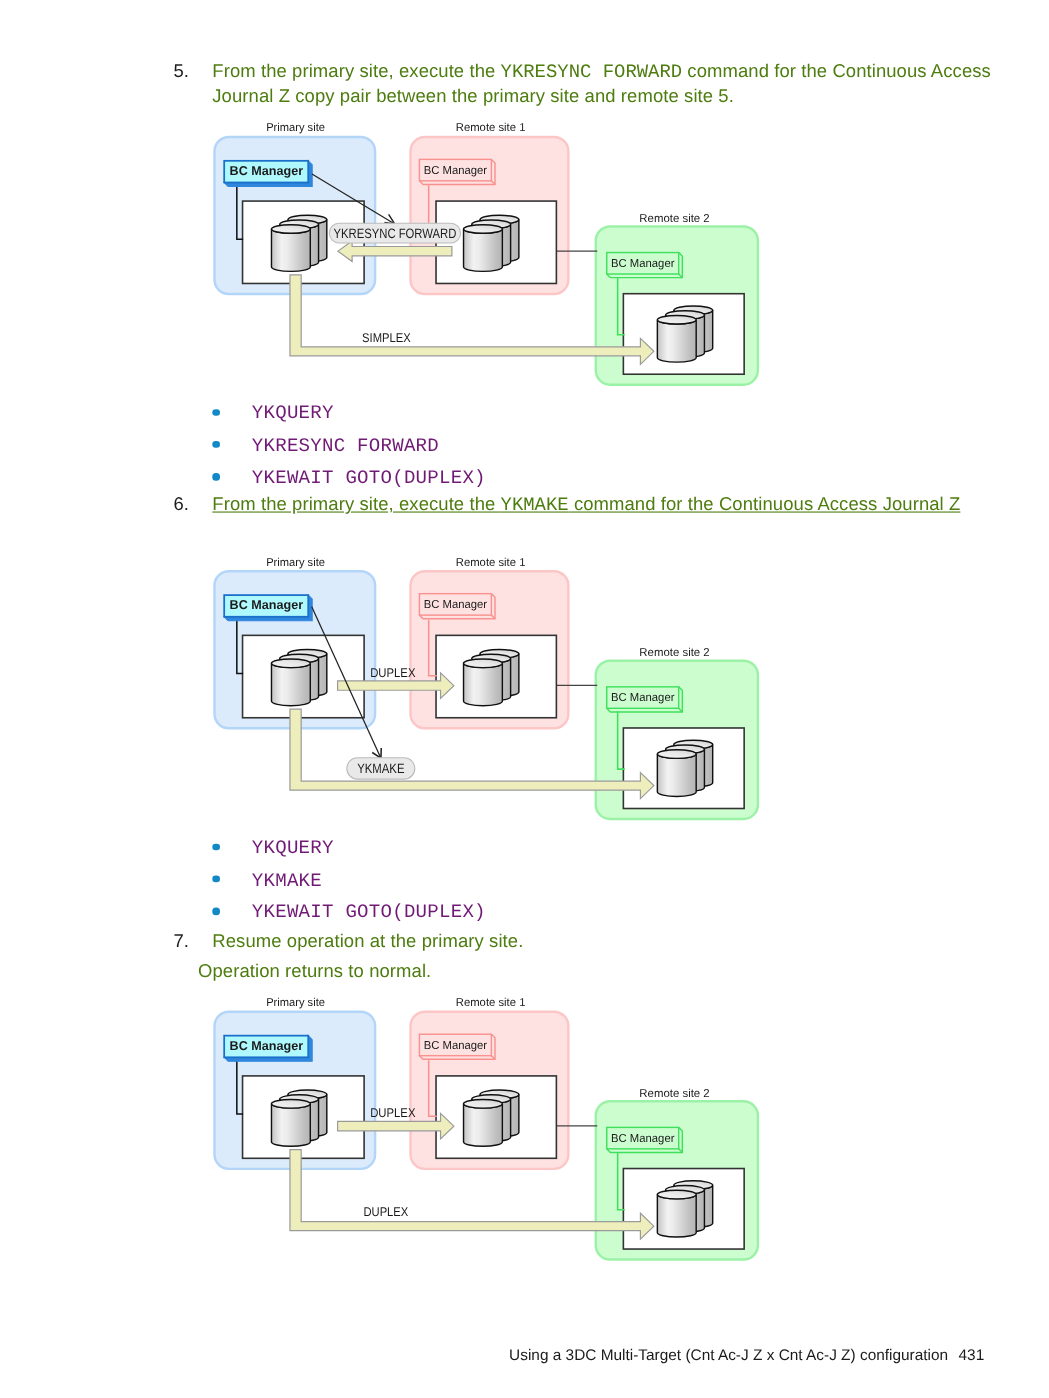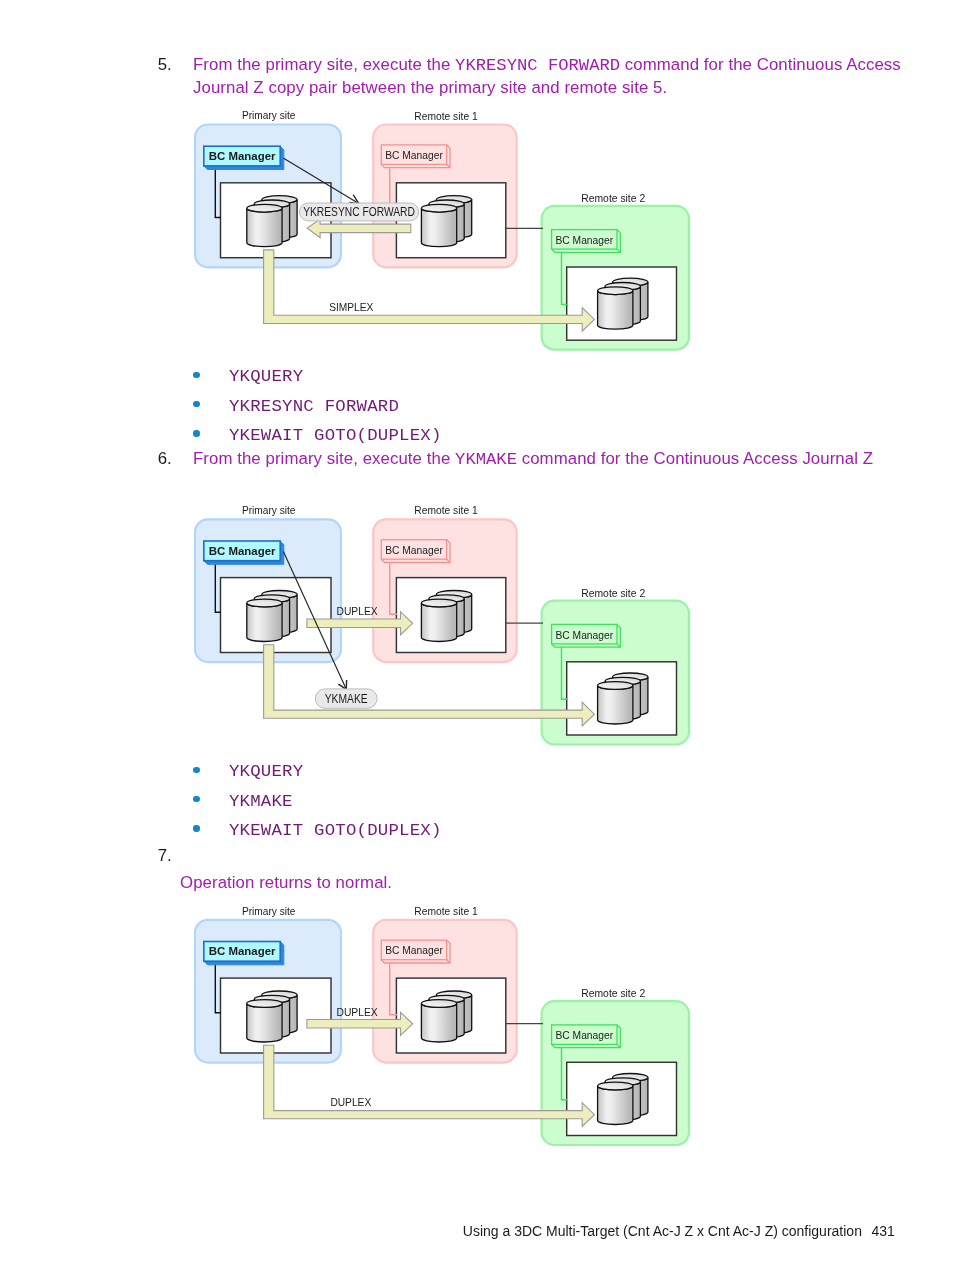--- a/index.html
+++ b/index.html
@@ -2,21 +2,21 @@
 <html><head>
 <meta charset="utf-8">
 <style>
 html,body{margin:0;padding:0;background:#fff;}
 *{-webkit-font-smoothing:antialiased;}
 svg text{paint-order:stroke;}
 body{width:954px;height:1271px;position:relative;overflow:hidden;
      font-family:"Liberation Sans",sans-serif;color:#1b1b1b;}
 .page{position:absolute;left:0;top:0;width:954px;height:1271px;}
 .stepnum{position:absolute;font-size:16.8px;line-height:22.2px;color:#1b1b1b;text-align:left;letter-spacing:0.08px;}
-.steptxt{position:absolute;font-size:16.8px;line-height:22.2px;color:#a21caf;white-space:nowrap;letter-spacing:0.08px;}
+.steptxt{position:absolute;font-size:16.8px;line-height:22.2px;color:#4d7c0f;white-space:nowrap;letter-spacing:0.08px;}
 .steptxt .mono{font-family:"Liberation Mono",monospace;font-size:17.2px;letter-spacing:0;}
 .bdot{position:absolute;width:6.4px;height:6.4px;border-radius:50%;background:#1289c6;}
 .bitem{position:absolute;font-family:"Liberation Mono",monospace;font-size:17.35px;color:#701a75;white-space:pre;letter-spacing:0.23px;}
 .footer{position:absolute;font-size:14px;color:#1b1b1b;white-space:nowrap;}
 svg{position:absolute;left:0;top:0;overflow:visible;}
 svg text{fill:#1b1b1b;}
 text.sitelbl{font-family:"Liberation Sans",sans-serif;font-size:10.4px;}
 text.bcs{font-family:"Liberation Sans",sans-serif;font-size:11.6px;font-weight:bold;}
 text.bcg{font-family:"Liberation Sans",sans-serif;font-size:10.5px;}
 text.pill{font-family:"Liberation Sans",sans-serif;font-size:12.4px;}
@@ -117,21 +117,21 @@
       <path d="M263.6 249.9L263.6 323.5L582.2 323.5L582.2 331.2L594.4 319.4L582.2 307.6L582.2 315.3L273.8 315.3L273.8 249.9Z" fill="#eeeebc" stroke="#9a9a9a" stroke-width="1.1" stroke-linejoin="miter"></path>
       <text class="plain" x="351.3" y="311.3" text-anchor="middle" textLength="44.2" lengthAdjust="spacingAndGlyphs">SIMPLEX</text>
     </svg>
     <div class="bdot" style="left:193.2px;top:371.6px;"></div>
     <div class="bitem" style="left:228.9px;top:367.2px;">YKQUERY</div>
     <div class="bdot" style="left:193.2px;top:400.9px;"></div>
     <div class="bitem" style="left:228.9px;top:396.5px;">YKRESYNC FORWARD</div>
     <div class="bdot" style="left:193.2px;top:430.2px;"></div>
     <div class="bitem" style="left:228.9px;top:425.8px;">YKEWAIT GOTO(DUPLEX)</div>
     <div class="stepnum" style="left:157.7px;top:448.4px;">6.</div>
-    <div class="steptxt" style="left:193px;top:448.4px;width:760px;"><span>From the primary site, execute the </span><span class="mono">YKMAKE</span><span> command for the Continuous Access Journal Z</span></div>
+    <div class="steptxt" style="left:193px;top:448.4px;width:760px;text-decoration:underline;"><span>From the primary site, execute the </span><span class="mono">YKMAKE</span><span> command for the Continuous Access Journal Z</span></div>
     <svg width="954" height="1271" viewBox="0 0 954 1271">
       <g>
         <rect x="195.0" y="519.3" width="146.0" height="142.8" rx="13" fill="#dcebfb" stroke="#b3d5f8" stroke-width="2.2"></rect>
       </g>
       <g>
         <rect x="373.2" y="519.3" width="143.5" height="142.8" rx="13" fill="#fee2e2" stroke="#fcc6c6" stroke-width="2.2"></rect>
       </g>
       <g>
         <rect x="541.6" y="600.7" width="147.4" height="143.8" rx="13" fill="#ccfdcf" stroke="#9bf2a6" stroke-width="2.2"></rect>
       </g>
@@ -196,20 +196,21 @@
         <text class="pill" x="346.2" y="699.0" dominant-baseline="central" text-anchor="middle" textLength="43" lengthAdjust="spacingAndGlyphs">YKMAKE</text>
       </g>
     </svg>
     <div class="bdot" style="left:193.2px;top:766.6px;"></div>
     <div class="bitem" style="left:228.9px;top:762.2px;">YKQUERY</div>
     <div class="bdot" style="left:193.2px;top:795.9px;"></div>
     <div class="bitem" style="left:228.9px;top:791.5px;">YKMAKE</div>
     <div class="bdot" style="left:193.2px;top:825.2px;"></div>
     <div class="bitem" style="left:228.9px;top:820.8px;">YKEWAIT GOTO(DUPLEX)</div>
     <div class="stepnum" style="left:157.7px;top:845px;">7.</div>
+    <div class="steptxt" style="left:193px;top:845px;width:705px;"><span>Resume operation at the primary site.</span></div>
     <div class="steptxt" style="left:180px;top:871.5px;">Operation returns to normal.</div>
     <svg width="954" height="1271" viewBox="0 0 954 1271">
       <g>
         <rect x="195.0" y="919.8" width="146.0" height="142.8" rx="13" fill="#dcebfb" stroke="#b3d5f8" stroke-width="2.2"></rect>
       </g>
       <g>
         <rect x="373.2" y="919.8" width="143.5" height="142.8" rx="13" fill="#fee2e2" stroke="#fcc6c6" stroke-width="2.2"></rect>
       </g>
       <g>
         <rect x="541.6" y="1001.1999999999999" width="147.4" height="143.8" rx="13" fill="#ccfdcf" stroke="#9bf2a6" stroke-width="2.2"></rect>

